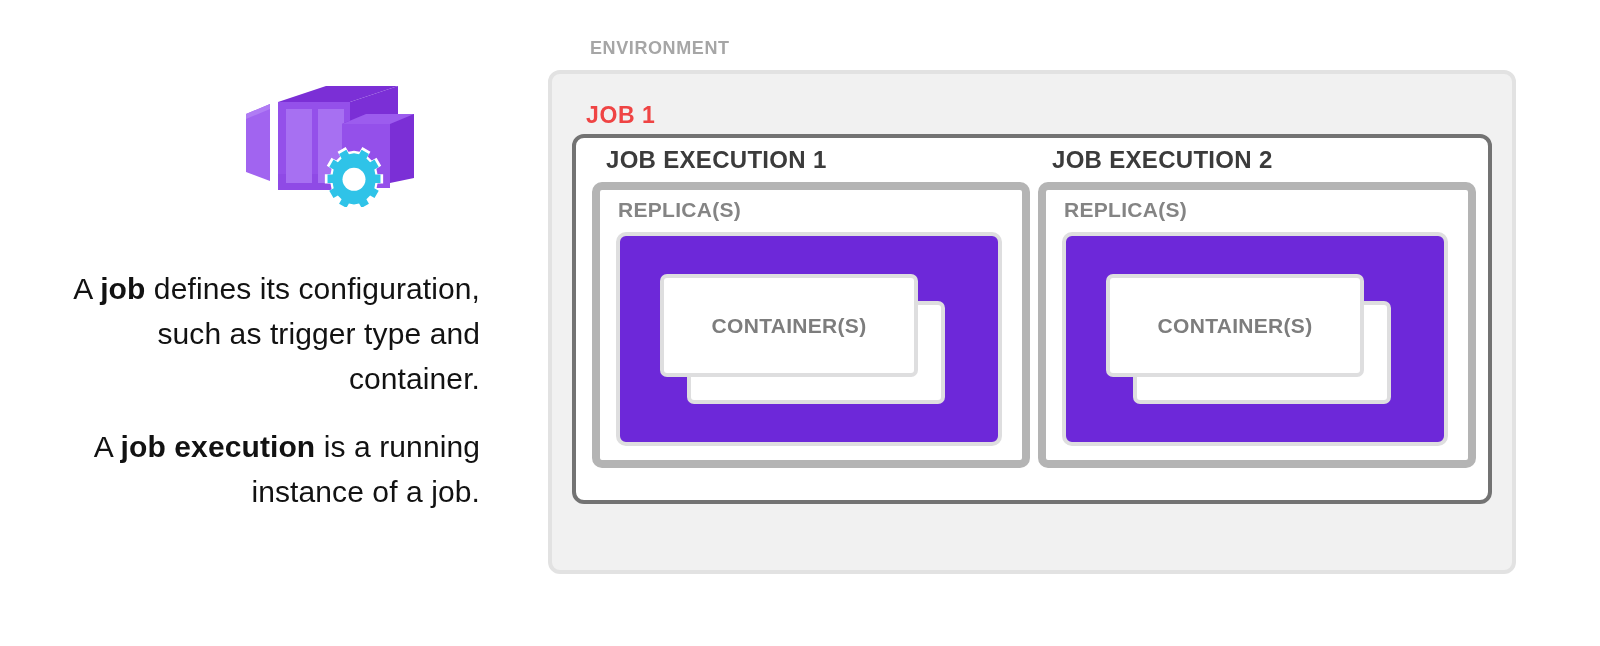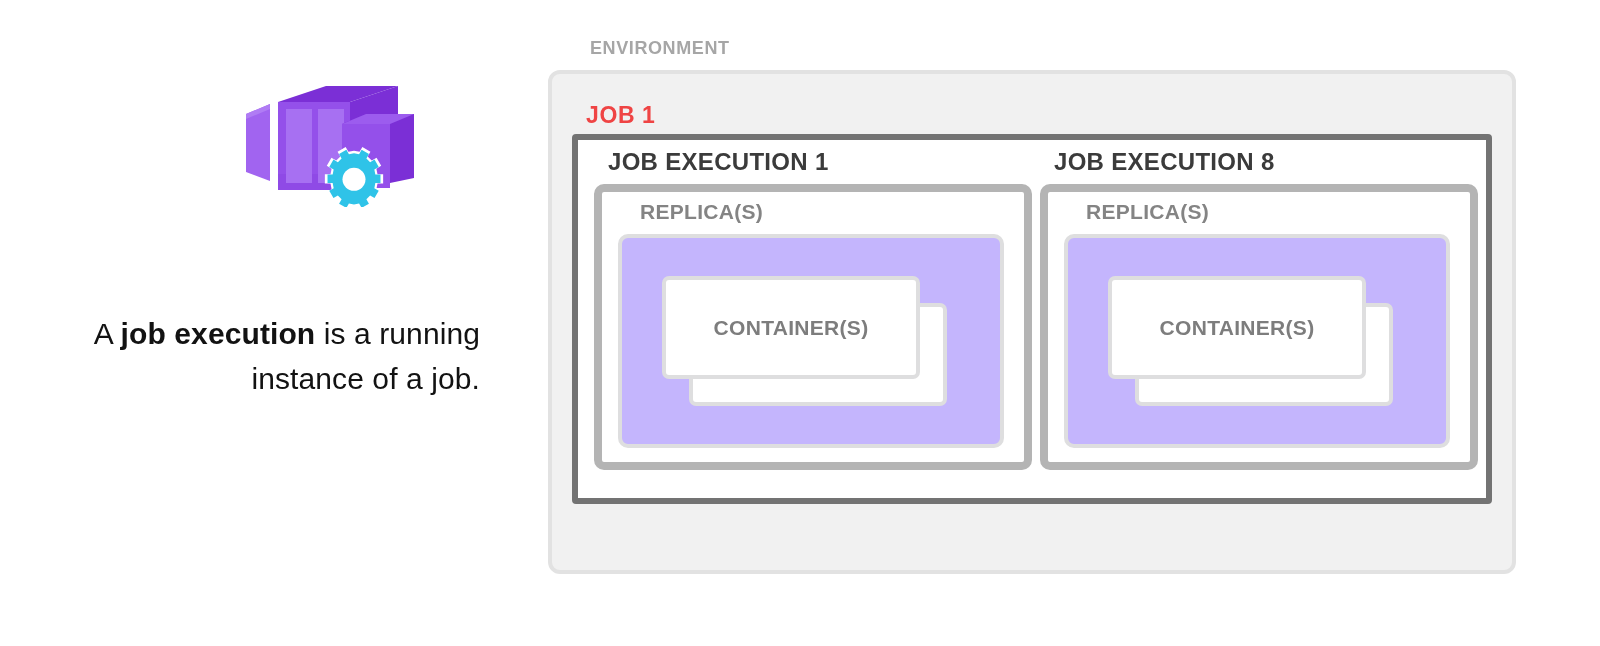--- a/index.html
+++ b/index.html
@@ -42,21 +42,21 @@
     left: 20px;
     top: 266px;
     width: 460px;
     text-align: right;
     color: #121212;
     font-size: 30px;
     line-height: 45px;
     font-weight: 400;
     letter-spacing: 0.1px;
   }
-  .caption-block p.second { margin-top: 45px; }
+  .caption-block p.second { margin-top: 23px; }
   .caption-block b { font-weight: 700; }
 
   
   .diagram {
     position: absolute;
     left: 548px;
     top: 38px;
     width: 1020px;
     height: 540px;
   }
@@ -94,22 +94,22 @@
     white-space: nowrap;
   }
 
   .job-box {
     position: absolute;
     left: 24px;
     top: 96px;
     width: 920px;
     height: 370px;
     background: #ffffff;
-    border: 6px solid #737373;
-    border-radius: 4px;
+    border: 4px solid #737373;
+    border-radius: 12px;
   }
 
   .exec-col {
     position: absolute;
     top: 8px;
     width: 442px;
     height: 330px;
   }
   .exec-col.left  { left: 16px; }
   .exec-col.right { left: 462px; }
@@ -138,30 +138,29 @@
 
   .replica-label {
     position: absolute;
     left: 18px;
     top: 8px;
     font-size: 21px;
     font-weight: 700;
     color: #848484;
     letter-spacing: 0.3px;
     white-space: nowrap;
-    margin-left: 20px;
   }
 
   .replica-inner {
     position: absolute;
     left: 16px;
     top: 42px;
     width: 386px;
     height: 214px;
-    background: #c4b5fd;
+    background: #6d28d9;
     border: 4px solid #dededf;
     border-radius: 10px;
   }
 
   .container-stack {
     position: absolute;
     left: 40px;
     top: 38px;
     width: 300px;
     height: 130px;
@@ -231,20 +230,21 @@
           <g>
             <path d="M0,-44 L9,-42.2 L13.5,-50 L26.5,-42.5 L22,-34.7 L28.6,-28.1 L36.4,-32.6 L43.9,-19.6 L36.1,-15.1 L37.9,-6 L47,-6 L47,9 L37.9,9 L36.1,18.1 L43.9,22.6 L36.4,35.6 L28.6,31.1 L22,37.7 L26.5,45.5 L13.5,53 L9,45.2 L0,47 L-9,45.2 L-13.5,53 L-26.5,45.5 L-22,37.7 L-28.6,31.1 L-36.4,35.6 L-43.9,22.6 L-36.1,18.1 L-37.9,9 L-47,9 L-47,-6 L-37.9,-6 L-36.1,-15.1 L-43.9,-19.6 L-36.4,-32.6 L-28.6,-28.1 L-22,-34.7 L-26.5,-42.5 L-13.5,-50 L-9,-42.2 Z" fill="#ffffff" transform="scale(0.62)"></path>
             <path d="M0,-40 L8.2,-38.4 L12.3,-45.5 L24.1,-38.7 L20,-31.6 L26,-25.6 L33.1,-29.7 L39.9,-17.9 L32.8,-13.8 L34.4,-5.5 L42.7,-5.5 L42.7,8.2 L34.4,8.2 L32.8,16.5 L39.9,20.6 L33.1,32.4 L26,28.3 L20,34.3 L24.1,41.4 L12.3,48.2 L8.2,41.1 L0,42.7 L-8.2,41.1 L-12.3,48.2 L-24.1,41.4 L-20,34.3 L-26,28.3 L-33.1,32.4 L-39.9,20.6 L-32.8,16.5 L-34.4,8.2 L-42.7,8.2 L-42.7,-5.5 L-34.4,-5.5 L-32.8,-13.8 L-39.9,-17.9 L-33.1,-29.7 L-26,-25.6 L-20,-31.6 L-24.1,-38.7 L-12.3,-45.5 L-8.2,-38.4 Z" fill="#2fc3e8" transform="scale(0.62)"></path>
             <circle cx="0" cy="1.3" r="11.5" fill="#ffffff"></circle>
           </g>
         </g>
       </svg>
     </div>
 
     <div class="caption-block">
+      <p><span>A </span><b>job</b><span> defines its configuration, such as trigger type and container.</span></p>
       <p class="second"><span>A </span><b>job execution</b><span> is a running instance of a job.</span></p>
     </div>
 
   </div>
 
   <div class="diagram">
 
     <div class="env-label">ENVIRONMENT</div>
 
     <div class="env-box"></div>
@@ -262,21 +262,21 @@
               <div class="container-back"></div>
               <div class="container-front">
                 <span class="container-label">CONTAINER(S)</span>
               </div>
             </div>
           </div>
         </div>
       </div>
 
       <div class="exec-col right">
-        <div class="exec-label">JOB EXECUTION 8</div>
+        <div class="exec-label">JOB EXECUTION 2</div>
         <div class="replica-outer">
           <div class="replica-label">REPLICA(S)</div>
           <div class="replica-inner">
             <div class="container-stack">
               <div class="container-back"></div>
               <div class="container-front">
                 <span class="container-label">CONTAINER(S)</span>
               </div>
             </div>
           </div>

